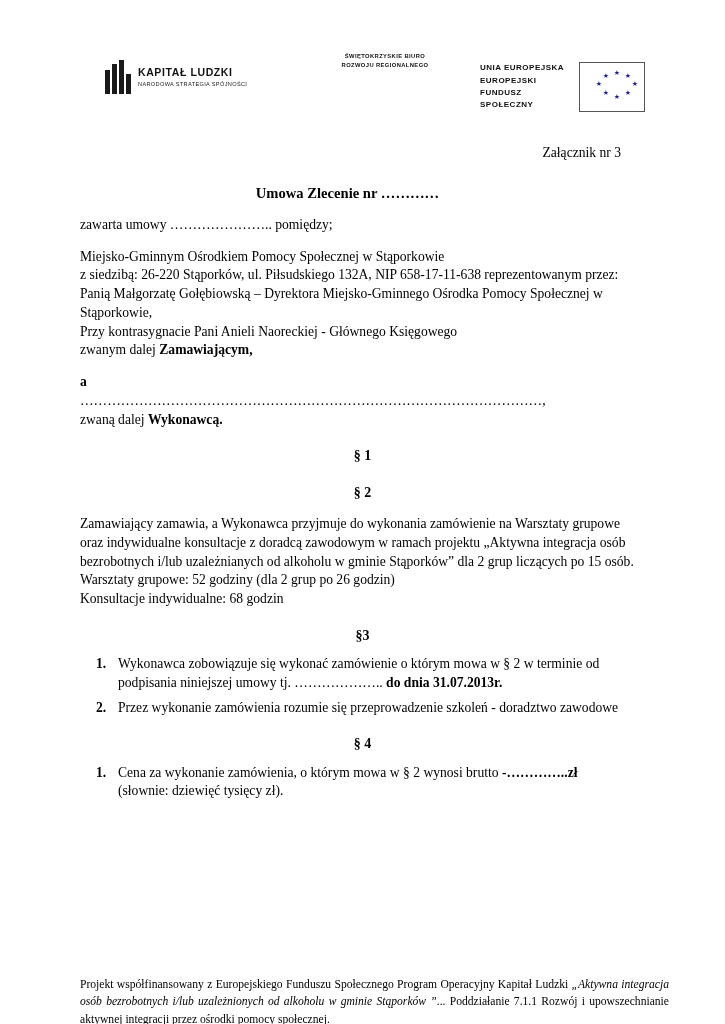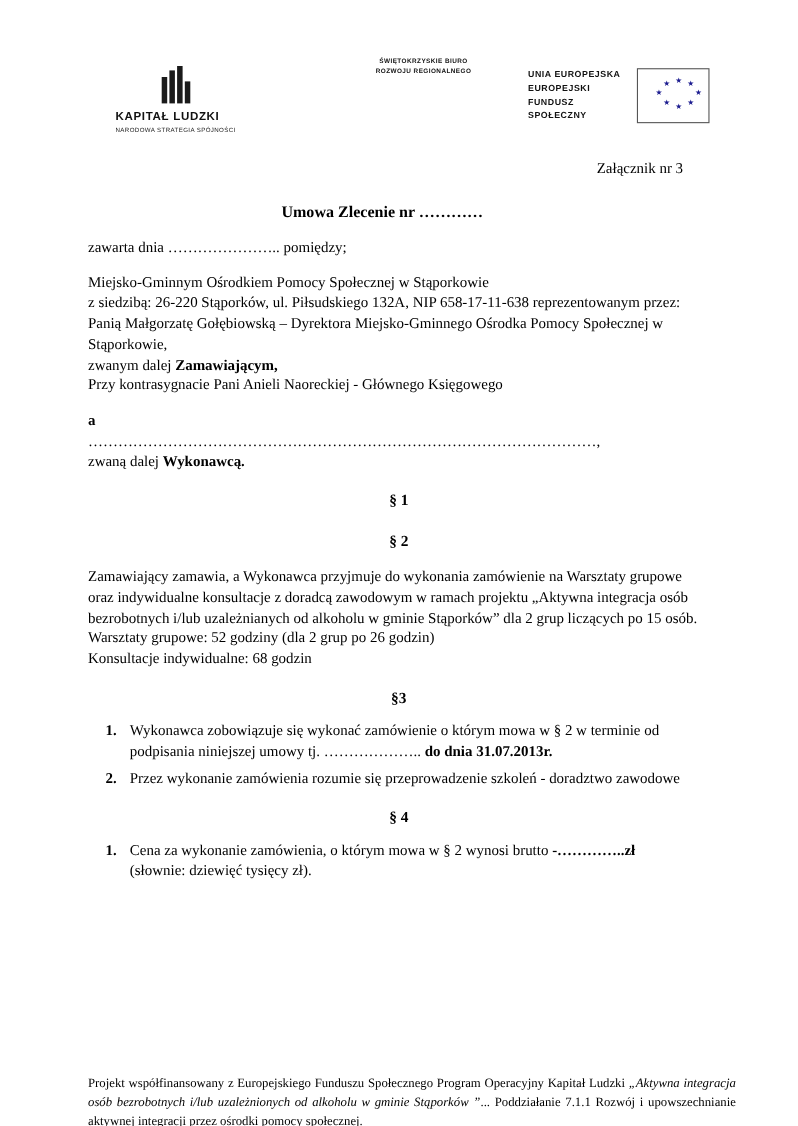--- a/index.html
+++ b/index.html
@@ -29,21 +29,20 @@
     height: 78px;
     margin-top: 48px;
   }
   .logo-kl {
     position: absolute;
     left: 25px;
     top: 12px;
     display: flex;
     align-items: center;
     gap: 7px;
-    flex-direction: column;
   }
   .kl-mark {
     width: 26px;
     height: 34px;
     position: relative;
   }
   .kl-mark .bar {
     position: absolute;
     background: #1a1a1a;
   }
@@ -248,27 +247,27 @@
     </div>
 
   </div>
 
   <div class="doc">
 
     <div class="annex">Załącznik nr 3</div>
 
     <div class="doc-title">Umowa Zlecenie nr …………</div>
 
-    <div class="para">zawarta dnia ………………….. pomiędzy;</div>
+    <div class="para">zawarta umowy ………………….. pomiędzy;</div>
 
     <div class="para">Miejsko-Gminnym Ośrodkiem Pomocy Społecznej  w Stąporkowie</div>
     <div class="tight">z siedzibą: 26-220 Stąporków, ul. Piłsudskiego 132A, NIP 658-17-11-638 reprezentowanym przez:</div>
     <div class="tight">Panią Małgorzatę Gołębiowską  – Dyrektora Miejsko-Gminnego Ośrodka Pomocy Społecznej w Stąporkowie,</div>
+    <div class="tight">Przy kontrasygnacie Pani Anieli  Naoreckiej   - Głównego Księgowego</div>
     <div class="tight"><span>zwanym dalej </span><b>Zamawiającym,</b></div>
-    <div class="tight">Przy kontrasygnacie Pani Anieli  Naoreckiej   - Głównego Księgowego</div>
 
     <div class="para"><b>a</b></div>
     <div class="tight">…………………………………………………………………………………………,</div>
     <div class="tight"><span>zwaną  dalej </span><b>Wykonawcą.</b></div>
 
     <div class="section-mark">§ 1</div>
 
     <div class="section-mark">§ 2</div>
     <div class="para"> Zamawiający zamawia, a Wykonawca przyjmuje do wykonania zamówienie na Warsztaty grupowe oraz indywidualne konsultacje z doradcą zawodowym w ramach projektu „Aktywna integracja osób bezrobotnych i/lub uzależnianych od alkoholu w gminie Stąporków”  dla 2 grup liczących po 15 osób.</div>
     <div class="tight">Warsztaty grupowe:  52 godziny (dla 2 grup po 26 godzin)</div>

